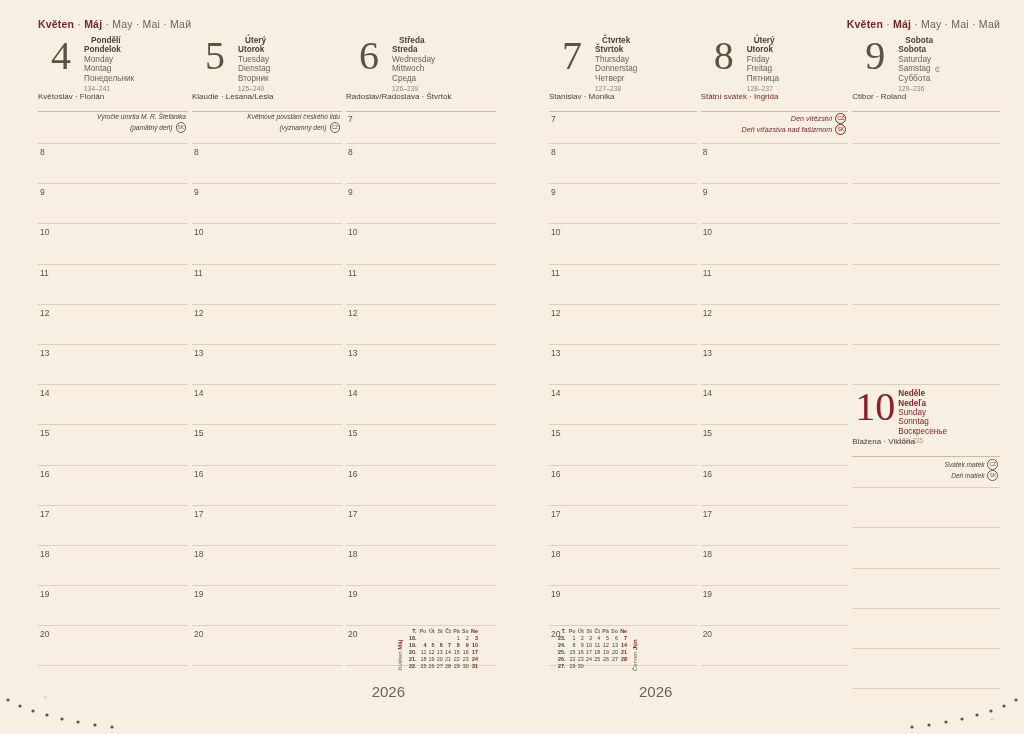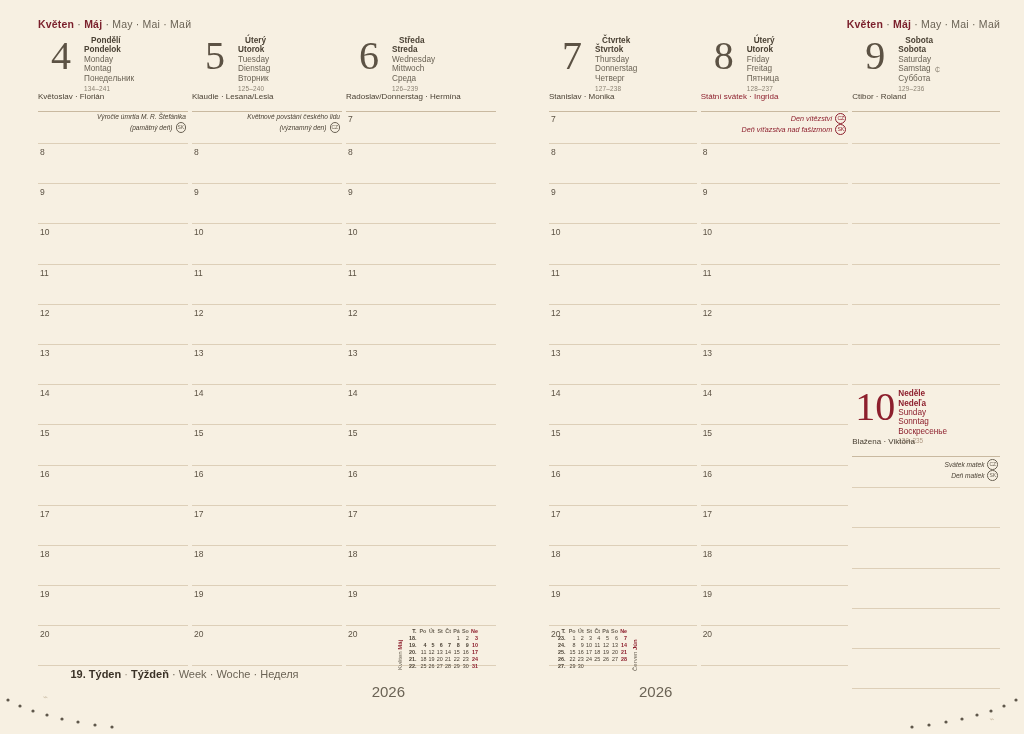--- a/index.html
+++ b/index.html
@@ -231,21 +231,21 @@
             <div class="bignum">6</div>
             <div class="names">
               <div class="n1">Středa</div>
               <div class="n2">Streda</div>
               <div>Wednesday</div>
               <div>Mittwoch</div>
               <div>Среда</div>
               <div class="nums">126–239</div>
             </div>
           </div>
-          <div class="nameday">Radoslav/Donnerstag · Hermína</div>
+          <div class="nameday">Radoslav/Radoslava · Štvrtok</div>
         </div>
       </div>
 
       <div style="display:flex;">
         <div class="col-a grid">
           <div class="notefirst">
             <div class="evnote" style="top:1px;">
               <span>Výročie úmrtia M. R. Štefánika</span>
             </div>
             <div class="evnote" style="top:10px;">
@@ -389,27 +389,20 @@
           <div class="hrow">
               <span class="hr">19</span>
             </div>
           <div class="hrow">
               <span class="hr">20</span>
             </div>
           <div class="lastrow"></div>
         </div>
       </div>
 
-      <div class="weekline" style="left:0;right:170px;">
-        <span class="cz">19.</span>
-        <span class="cz">Týden</span>
-        <span class="sep"> · </span>
-        <span class="cz">Týždeň</span>
-        <span>· Week · Woche · Неделя</span>
-      </div>
 
       <div class="mini" style="right:22px;bottom:36px;display:flex;align-items:flex-start;">
         <div class="vlabel" style="margin-right:4px;height:54px;">
           <span>Květen</span> <b>Máj</b>
         </div>
         <table>
           <tbody>
               <tr>
             <td class="wk hd">T.</td>
             <td class="hd">Po</td>

